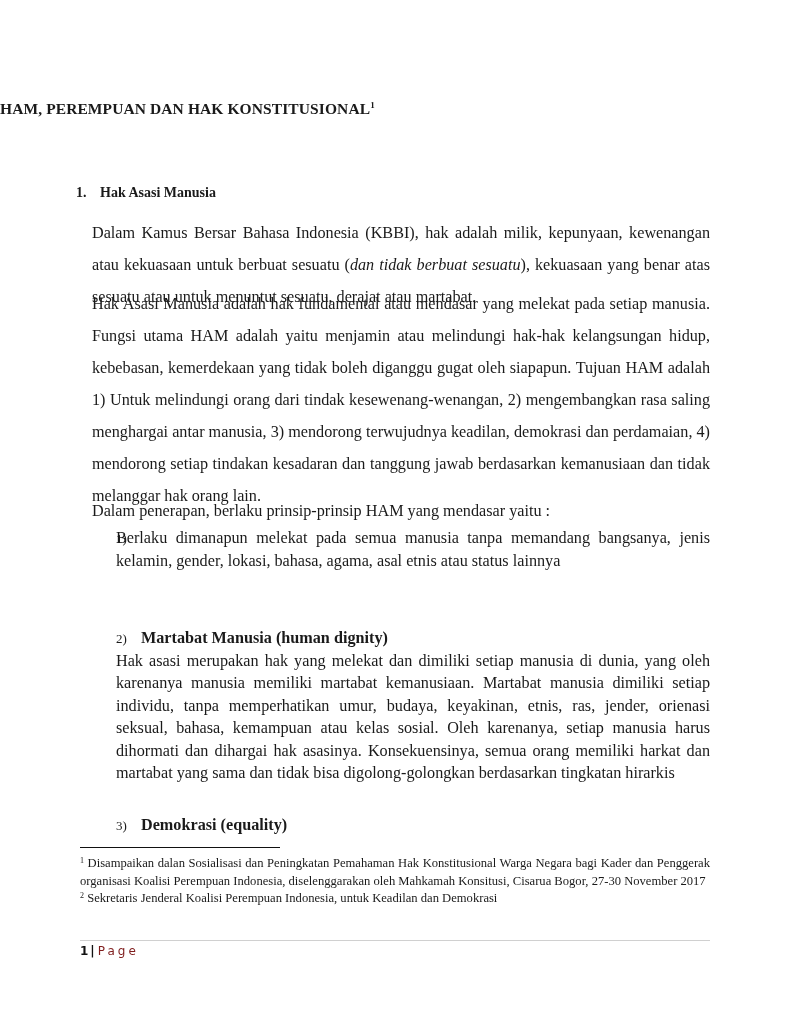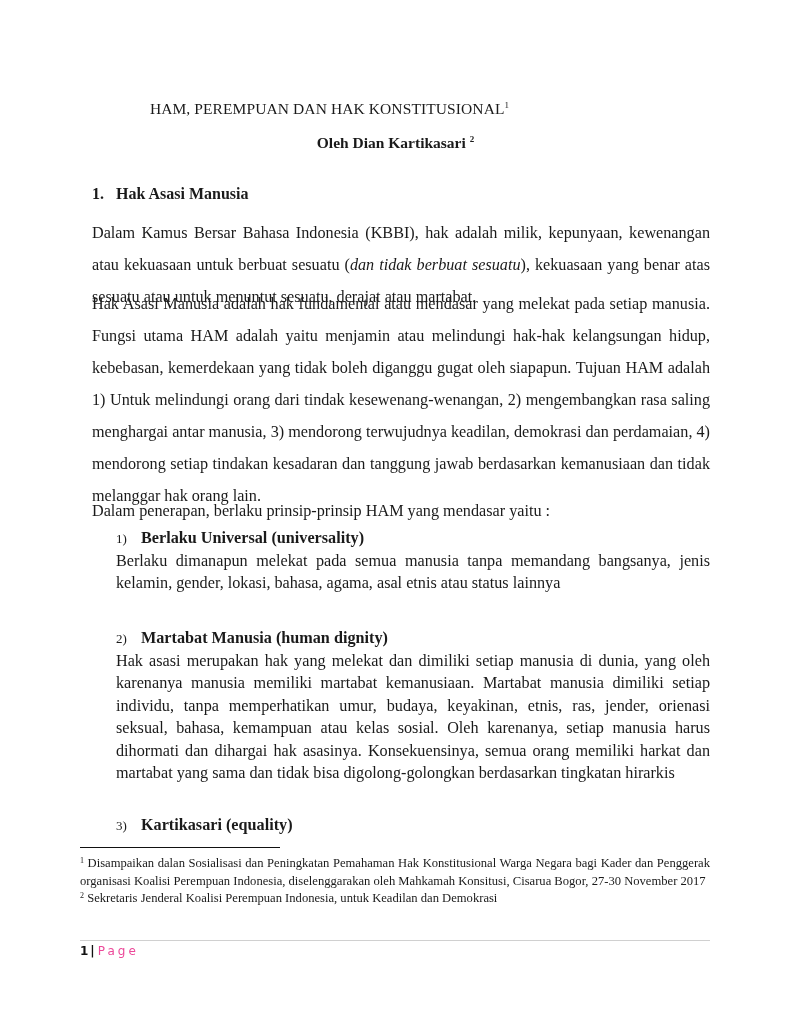--- a/index.html
+++ b/index.html
@@ -1,85 +1,81 @@
 <!DOCTYPE html>
 <html><head>
 <meta charset="utf-8">
 <style>
   html, body { margin: 0; padding: 0; background: #ffffff; }
   body { width: 791px; height: 1024px; position: relative; overflow: hidden; color: #1a1a1a; }
   .page { position: absolute; left: 0; top: 0; width: 791px; height: 1024px; background: #fff; }
   .serif { font-family: "Liberation Serif", "DejaVu Serif", serif; }
-  .title { position: absolute; top: 100px; left: 0; width: 659px; text-align: center; font-size: 15.5px; font-weight: normal; letter-spacing: 0.1px; }
+  .title { position: absolute; top: 100px; left: 0; width: 659px; text-align: left; font-size: 15.5px; font-weight: bold; letter-spacing: 0.1px; }
   .author { position: absolute; top: 134px; left: 0; width: 791px; text-align: center; font-size: 15.5px; font-weight: bold; }
   sup { font-size: 9px; vertical-align: 6px; line-height: 0; }
-  .h1 { position: absolute; top: 185px; left: 92px; font-size: 16px; font-weight: bold; }
+  .h1 { position: absolute; top: 185px; left: 76px; font-size: 14px; font-weight: bold; }
   .h1 .num { display: inline-block; width: 24px; }
   .para { position: absolute; left: 92px; width: 618px; font-size: 16.2px; line-height: 32px; text-align: justify; }
   .p1 { top: 217px; }
   .p2 { top: 288px; font-family: Liberation Serif, serif; }
   .p3 { top: 495px; }
   .item { position: absolute; left: 116px; width: 594px; font-size: 16.2px; line-height: 22.5px; text-align: justify; }
   .item .marker { position: absolute; left: 0; top: 1px; font-size: 13px; }
   .item .head { display: block; margin-left: 25px; font-weight: bold; }
   .item .body { display: block; }
   .i1 { top: 527px; }
   .i2 { top: 627px; }
   .i3 { top: 814px; }
   .fn-rule { position: absolute; left: 80px; top: 847px; width: 200px; height: 1px; background: #111; }
   .footnotes { position: absolute; left: 80px; top: 855px; width: 630px; font-size: 12.6px; line-height: 17.5px; text-align: justify; }
   .footnotes p { margin: 0; }
   .footnotes sup { font-size: 8px; vertical-align: 4px; }
   .footer-rule { position: absolute; left: 80px; top: 940px; width: 630px; height: 1px; background: #d0d0d0; }
   .footer { position: absolute; left: 80px; top: 944px; font-family: "DejaVu Sans", "Liberation Sans", sans-serif; font-size: 12px; }
   .footer .pnum { font-weight: bold; color: #111; }
   .footer .sep { font-weight: bold; color: #111; margin: 0 3px 0 2px; }
-  .footer .plabel { color: #ec4899; letter-spacing: 3px; }
+  .footer .plabel { color: #7f1d1d; letter-spacing: 3px; }
   i { font-style: italic; }
 </style>
 </head>
 <body>
 
 <div class="page serif">
 
   <div class="title">
     <span>HAM, PEREMPUAN DAN  HAK KONSTITUSIONAL</span><sup>1</sup>
   </div>
 
-  <div class="author">
-    <span>Oleh Dian Kartikasari</span> <sup>2</sup>
-  </div>
 
   <div class="h1">
     <span class="num">1.</span><span>Hak Asasi Manusia</span>
   </div>
 
   <div class="para p1">
     <span>Dalam Kamus Bersar Bahasa Indonesia (KBBI), hak adalah</span><span> milik, kepunyaan, kewenangan atau kekuasaan untuk berbuat sesuatu (</span><i>dan tidak berbuat sesuatu</i><span>), kekuasaan yang benar atas sesuatu atau untuk menuntut sesuatu, derajat atau martabat.</span>
   </div>
 
   <div class="para p2">Hak Asasi Manusia adalah hak fundamental atau mendasar yang melekat pada setiap manusia.  Fungsi utama HAM adalah  yaitu  menjamin atau melindungi hak-hak kelangsungan hidup, kebebasan, kemerdekaan yang tidak boleh diganggu gugat oleh siapapun. Tujuan HAM adalah 1) Untuk melindungi orang dari tindak kesewenang-wenangan, 2) mengembangkan rasa saling menghargai antar manusia, 3) mendorong terwujudnya keadilan, demokrasi dan perdamaian, 4) mendorong setiap tindakan kesadaran dan tanggung jawab berdasarkan kemanusiaan dan tidak melanggar hak orang lain.</div>
 
   <div class="para p3">Dalam penerapan, berlaku prinsip-prinsip HAM yang mendasar yaitu :</div>
 
   <div class="item i1">
     <span class="marker">1)</span>
-    <span class="head">Berlaku Universal (universality)</span>
     <span class="body">Berlaku dimanapun melekat pada semua manusia tanpa memandang bangsanya, jenis kelamin, gender,  lokasi, bahasa, agama, asal etnis atau status lainnya</span>
   </div>
 
   <div class="item i2">
     <span class="marker">2)</span>
     <span class="head">Martabat Manusia (human dignity)</span>
     <span class="body">Hak asasi merupakan hak yang melekat dan dimiliki setiap manusia di dunia, yang oleh karenanya manusia memiliki martabat kemanusiaan.  Martabat manusia dimiliki setiap individu, tanpa memperhatikan umur, budaya, keyakinan, etnis, ras, jender, orienasi seksual, bahasa, kemampuan atau kelas sosial. Oleh karenanya, setiap manusia harus dihormati dan dihargai hak asasinya. Konsekuensinya, semua orang memiliki harkat dan martabat yang sama dan tidak bisa digolong-golongkan berdasarkan tingkatan hirarkis</span>
   </div>
 
   <div class="item i3">
     <span class="marker">3)</span>
-    <span class="head">Kartikasari (equality)</span>
+    <span class="head">Demokrasi (equality)</span>
   </div>
 
   <div class="fn-rule"></div>
 
   <div class="footnotes">
     <p><sup>1</sup><span> Disampaikan dalan Sosialisasi dan Peningkatan Pemahaman Hak Konstitusional Warga Negara bagi Kader dan Penggerak organisasi Koalisi Perempuan Indonesia, diselenggarakan oleh Mahkamah Konsitusi, Cisarua Bogor, 27-30 November 2017</span></p>
     <p><sup>2</sup><span> Sekretaris Jenderal Koalisi Perempuan Indonesia, untuk Keadilan dan Demokrasi</span></p>
   </div>
 
   <div class="footer-rule"></div>

